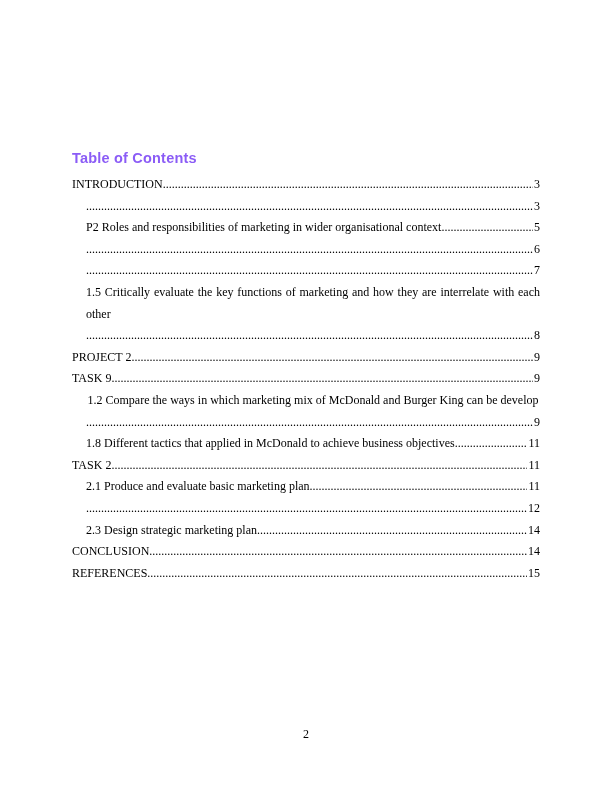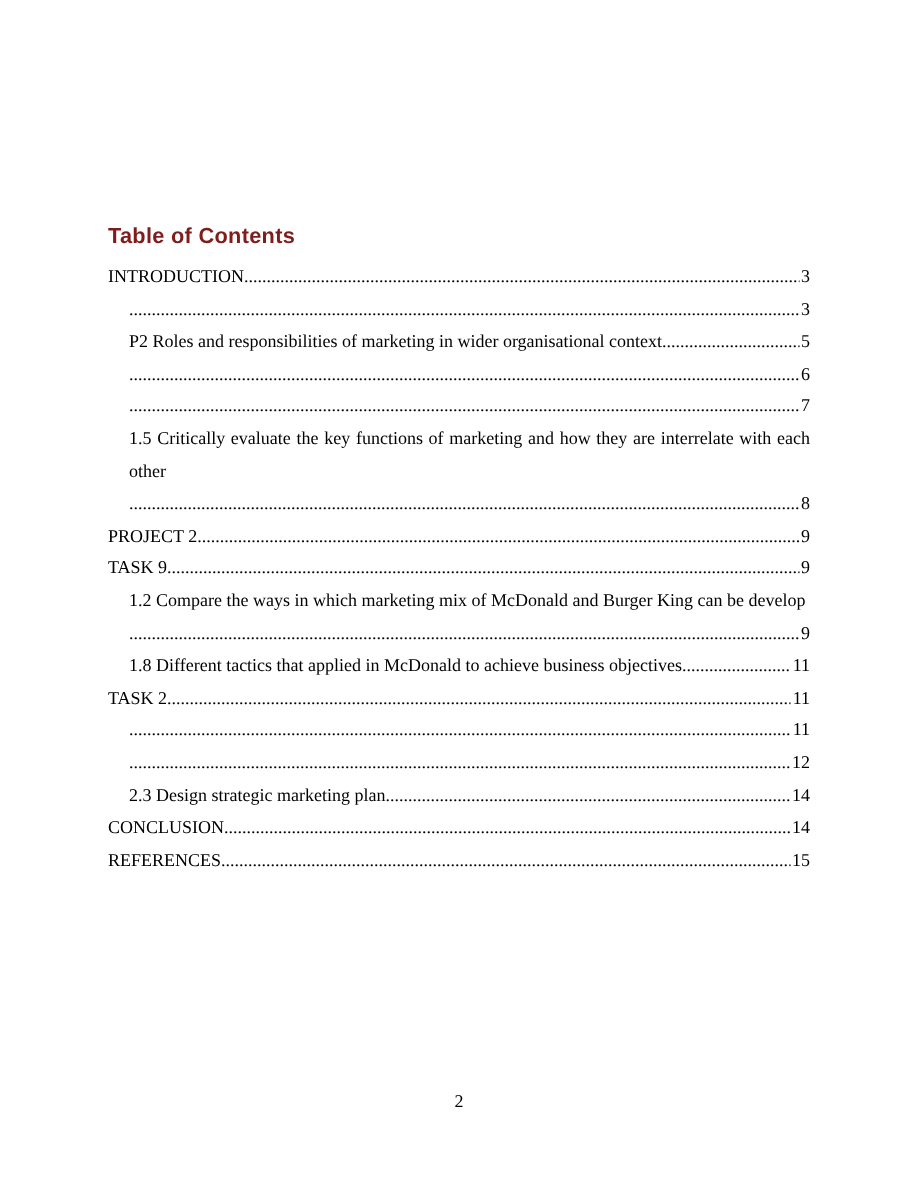--- a/index.html
+++ b/index.html
@@ -17,30 +17,31 @@
     inset: 0;
     background: #ffffff;
   }
   .content {
     padding: 150px 72px 0 72px;
   }
   .toc-title {
     font-family: "Liberation Sans", sans-serif;
     font-weight: bold;
     font-size: 14.5px;
-    color: #7f1d1d;
+    color: #8b5cf6;
     margin: 0 0 8px 0;
     letter-spacing: 0.2px;
   }
   .entry {
     display: flex;
     flex-wrap: wrap;
     align-items: baseline;
     font-size: 12px;
     line-height: 21.6px;
+    justify-content: center;
   }
   .entry.lvl1 { padding-left: 14px; }
   .entry .t {
     flex: 0 1 auto;
     min-width: 0;
     text-align: justify;
   }
   .entry .leader {
     flex: 1 1 8px;
     min-width: 8px;
@@ -128,20 +129,21 @@
         <span class="pg">11</span>
     </div>
 
     <div class="entry lvl0">
       <span class="t">TASK 2</span>
         <span class="leader"></span>
         <span class="pg">11</span>
     </div>
 
     <div class="entry lvl1">
+      <span class="t">2.1 Produce and evaluate basic marketing plan</span>
         <span class="leader"></span>
         <span class="pg">11</span>
     </div>
 
     <div class="entry lvl1">
         <span class="leader"></span>
         <span class="pg">12</span>
     </div>
 
     <div class="entry lvl1">

